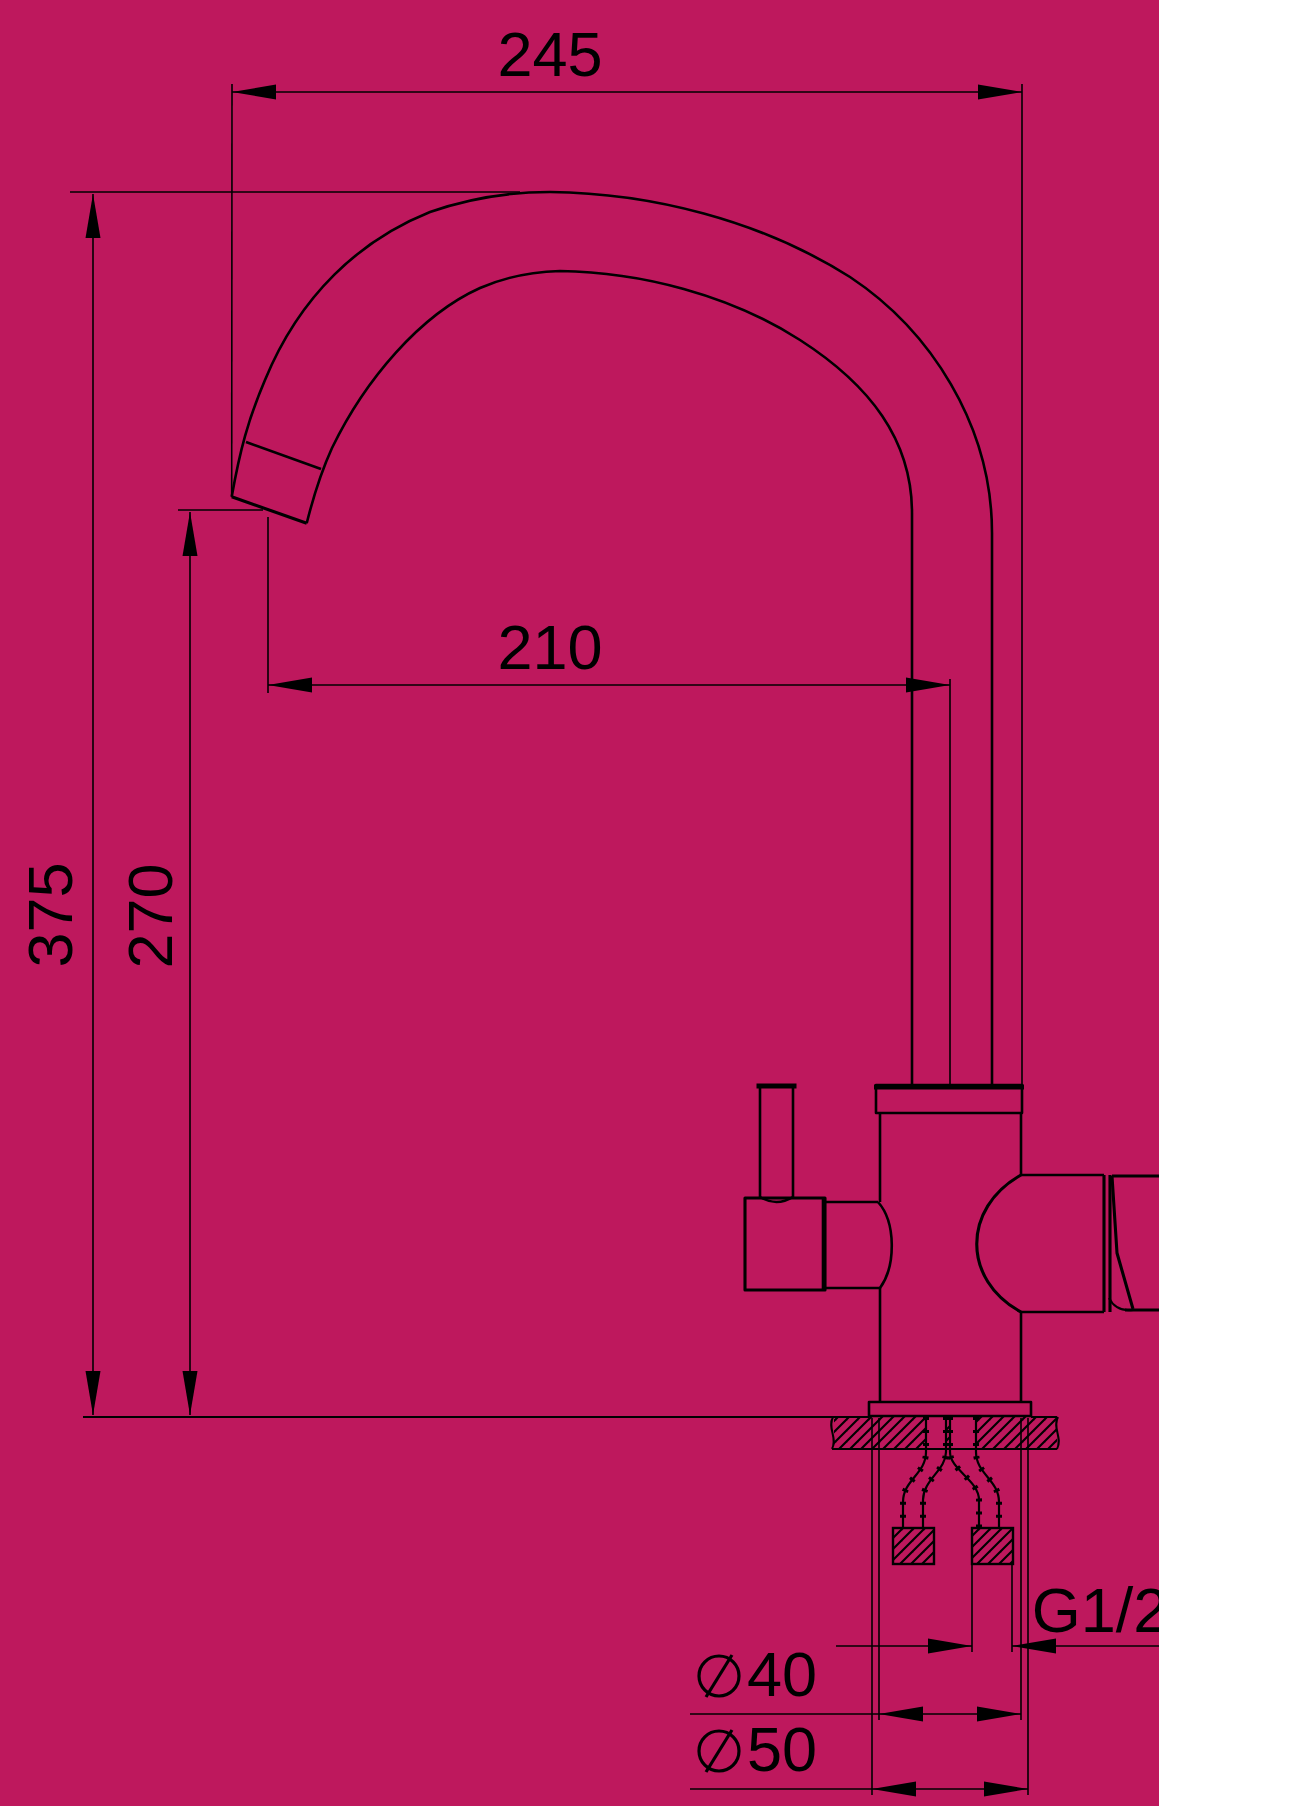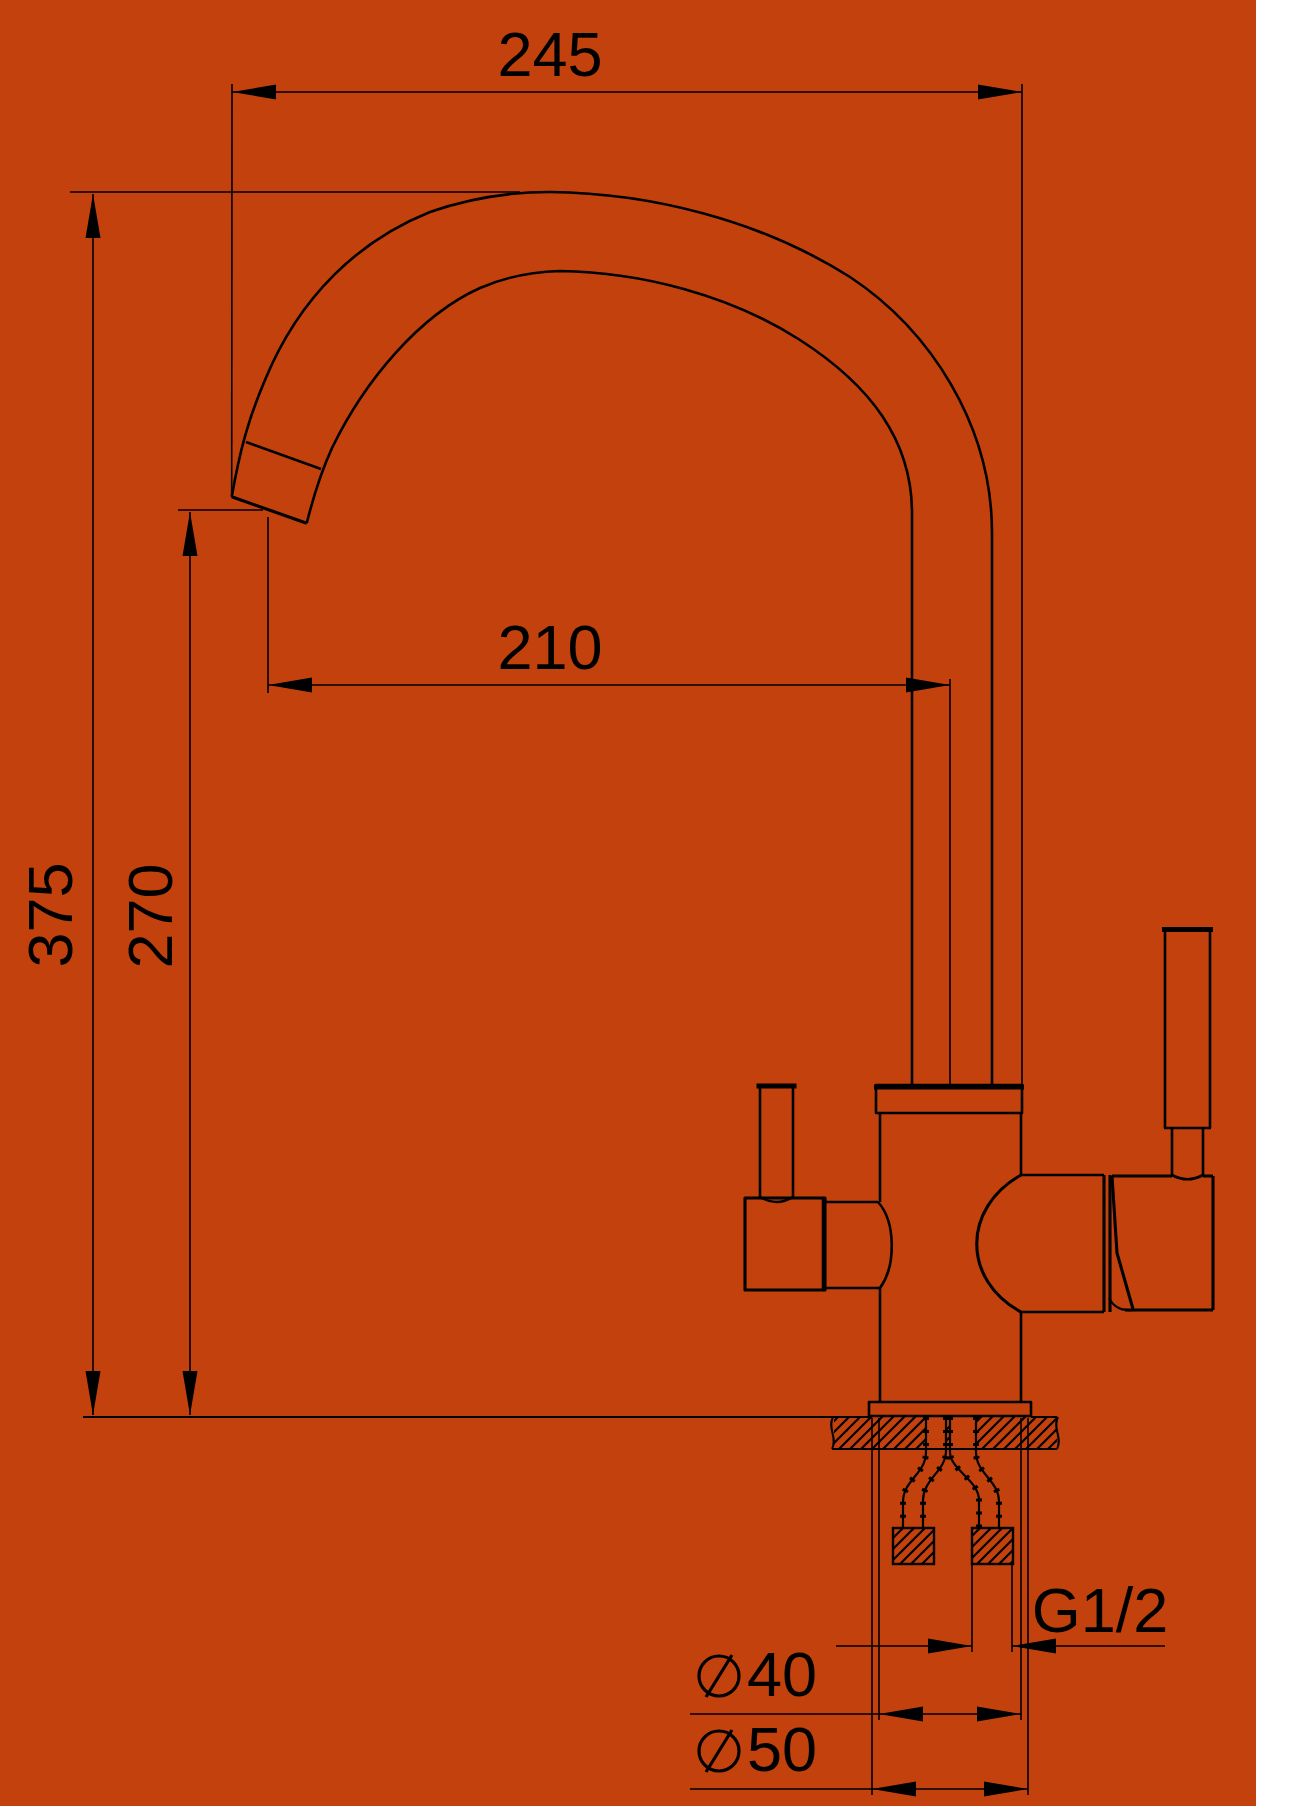--- a/index.html
+++ b/index.html
@@ -1,16 +1,16 @@
 <!DOCTYPE html>
 <html><head>
 <meta charset="utf-8">
 <style>
   html,body{margin:0;padding:0;background:#ffffff;}
-  .stage{position:relative;width:1256px;height:1806px;background:#c2410c;overflow:hidden;}
+  .stage{position:relative;width:1159px;height:1806px;background:#be185d;overflow:hidden;}
   svg{position:absolute;left:0;top:0;}
   .ol{stroke:#000;stroke-width:2.6;fill:none;stroke-linejoin:round;stroke-linecap:butt;}
   .ol3{stroke:#000;stroke-width:3.1;fill:none;stroke-linejoin:round;}
   .thickedge{stroke:#000;stroke-width:5;fill:none;stroke-linecap:butt;}
   .thin{stroke:#000;stroke-width:1.6;fill:none;}
   .thin2{stroke:#000;stroke-width:2;fill:none;}
   .arrow{fill:#000;stroke:none;}
   .hosewall{stroke:#000;stroke-width:2.2;fill:none;}
   .hosetick{stroke:#000;stroke-width:6;fill:none;stroke-dasharray:3 10;}
   .dimtext{font-family:"Liberation Sans","DejaVu Sans",sans-serif;font-size:63px;fill:#000;}

